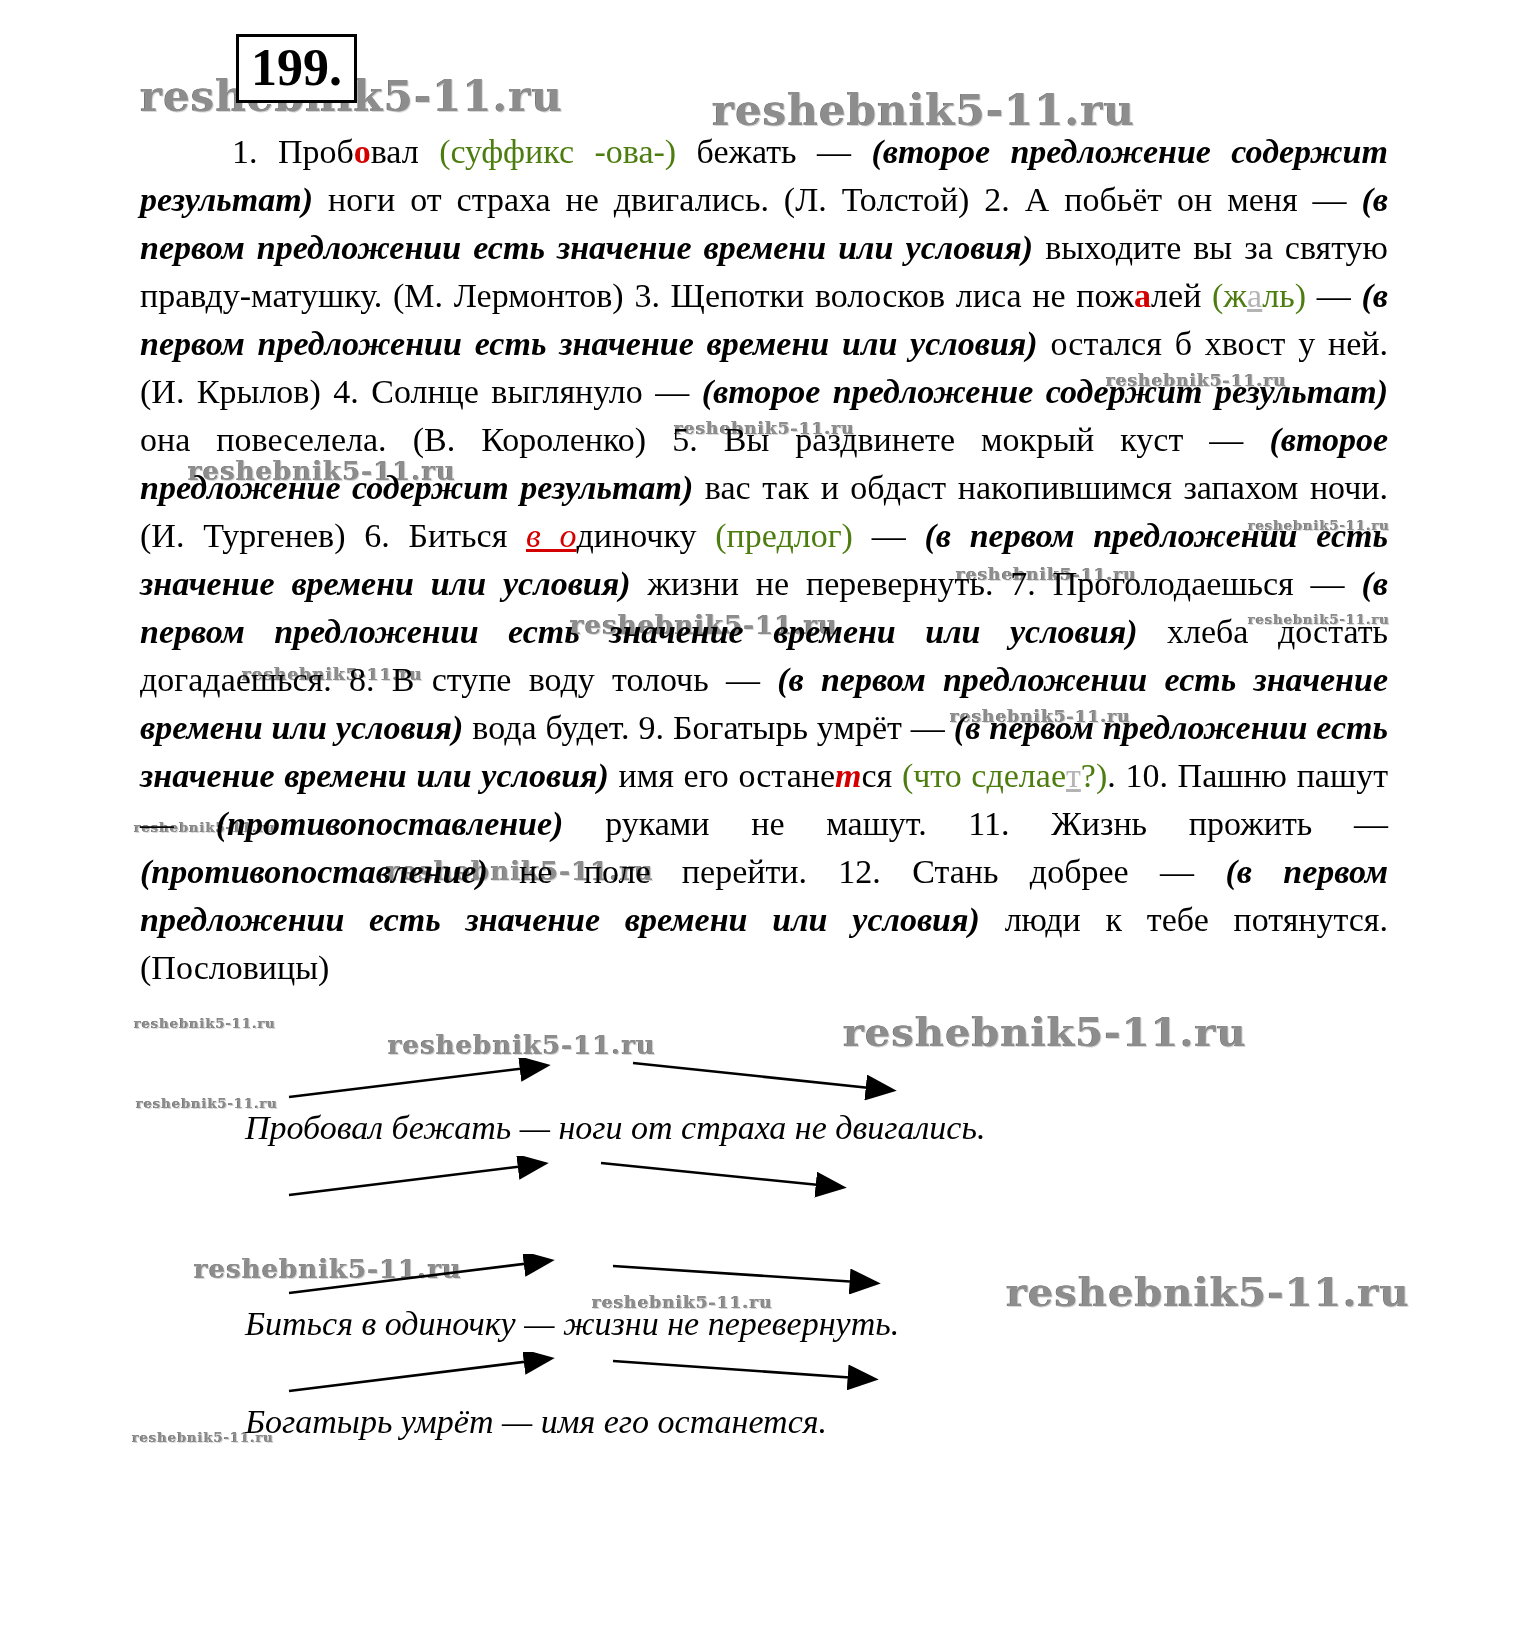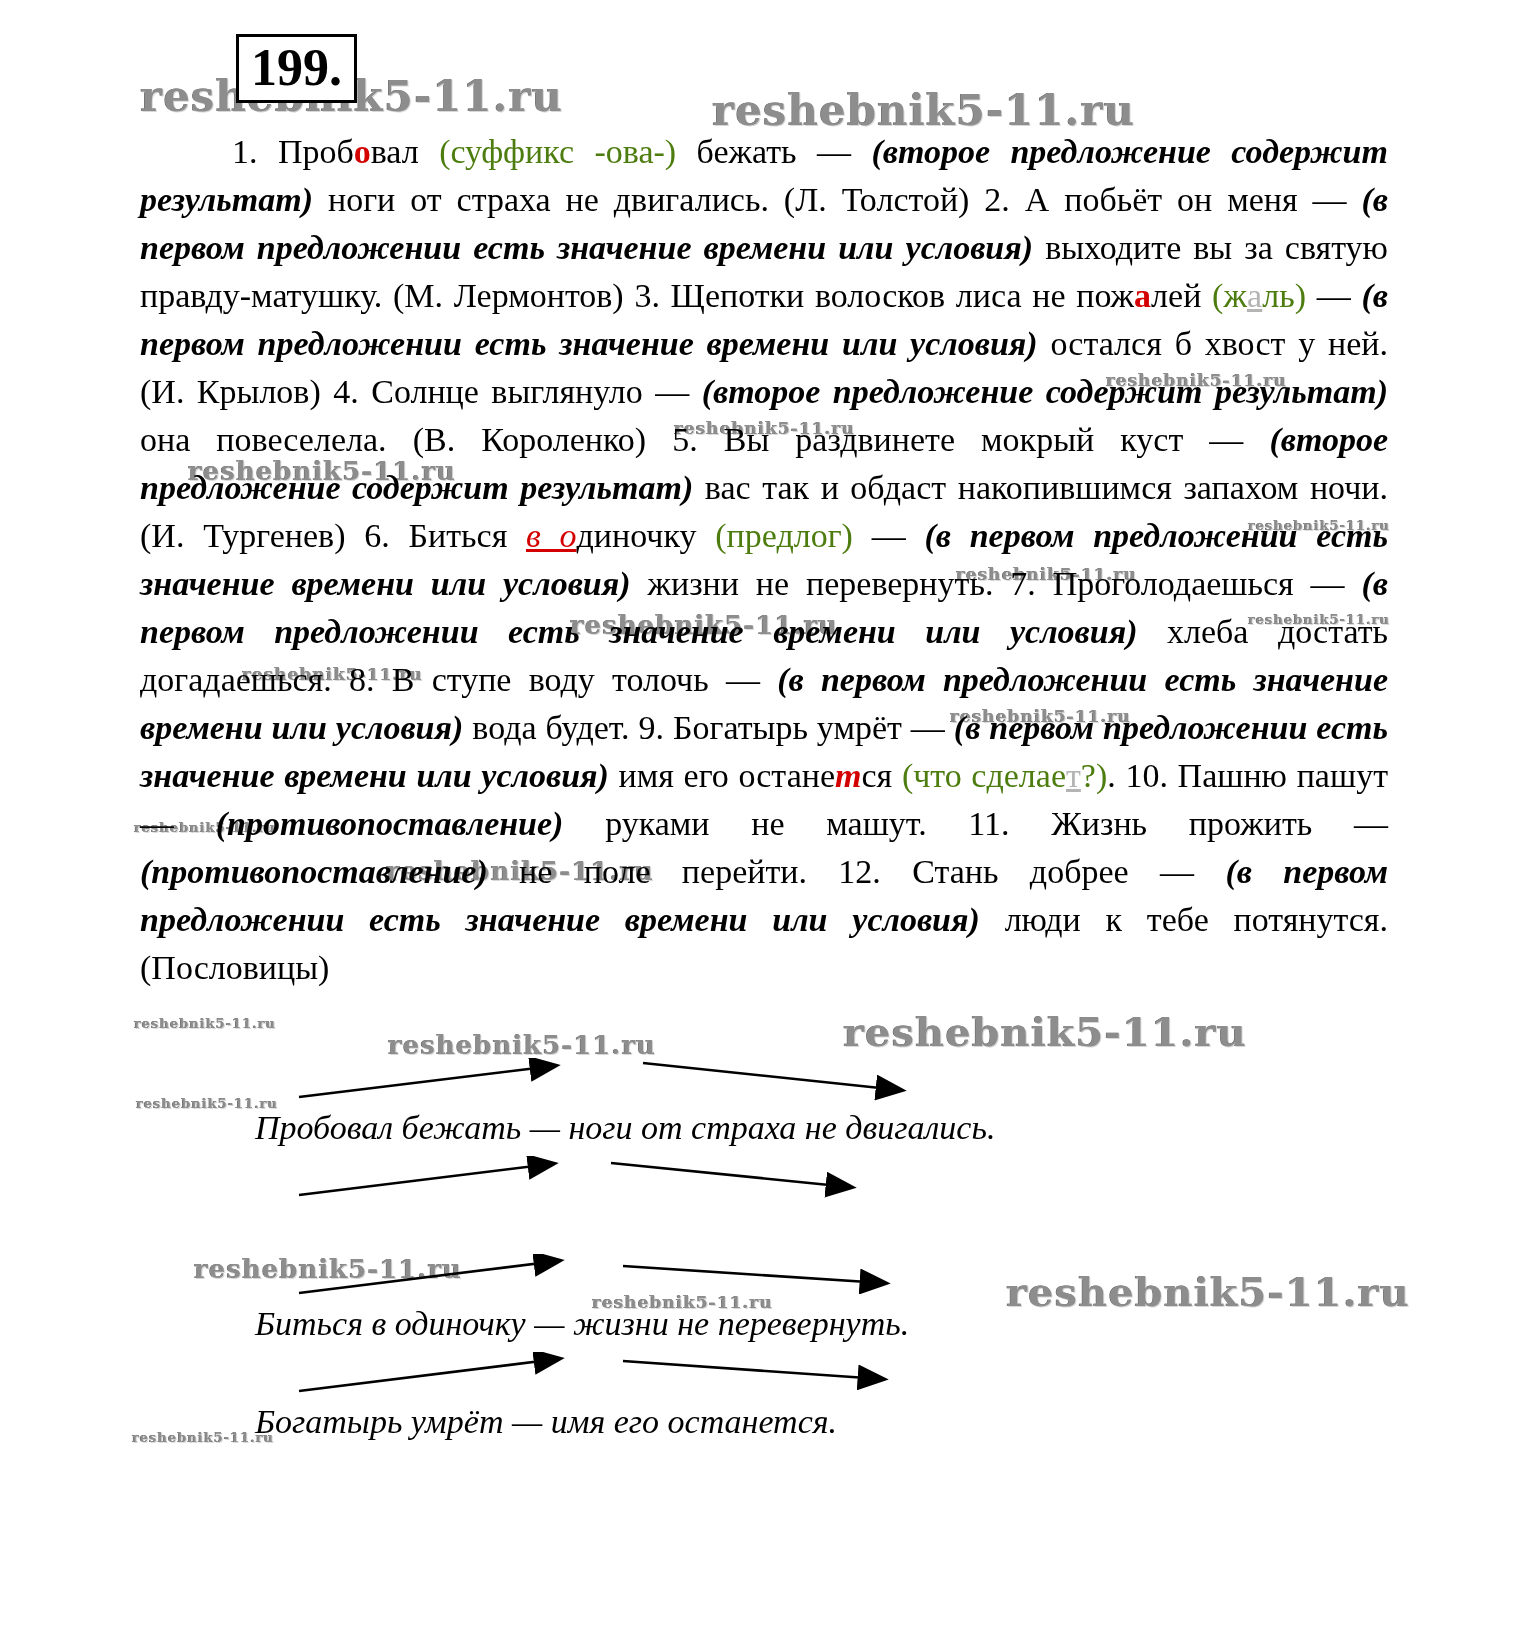--- a/index.html
+++ b/index.html
@@ -58,21 +58,21 @@
   .wm16{ left:388px;  top:1030px;}
   .wm17{ left:136px;  top:1096px;}
   .wm18{ left:194px;  top:1254px;}
   .wm19{ left:592px;  top:1292px;}
   .wm20{ left:1006px; top:1268px;}
   .wm21{ left:132px;  top:1430px;}
 
   .schemes {
     position:absolute; left:245px; top:1058px; z-index:1;
   }
-  .scheme-row { height:98px;margin-left:10px; }
+  .scheme-row { height:98px; }
   .scheme-row .arrows { display:block; margin-left:38px; }
   .scheme-text {
     font-size:34px; font-style:italic; line-height:40px; margin-top:6px;
     white-space:nowrap;
   }
 </style>
 </head>
 <body>
 
 <div class="page">

